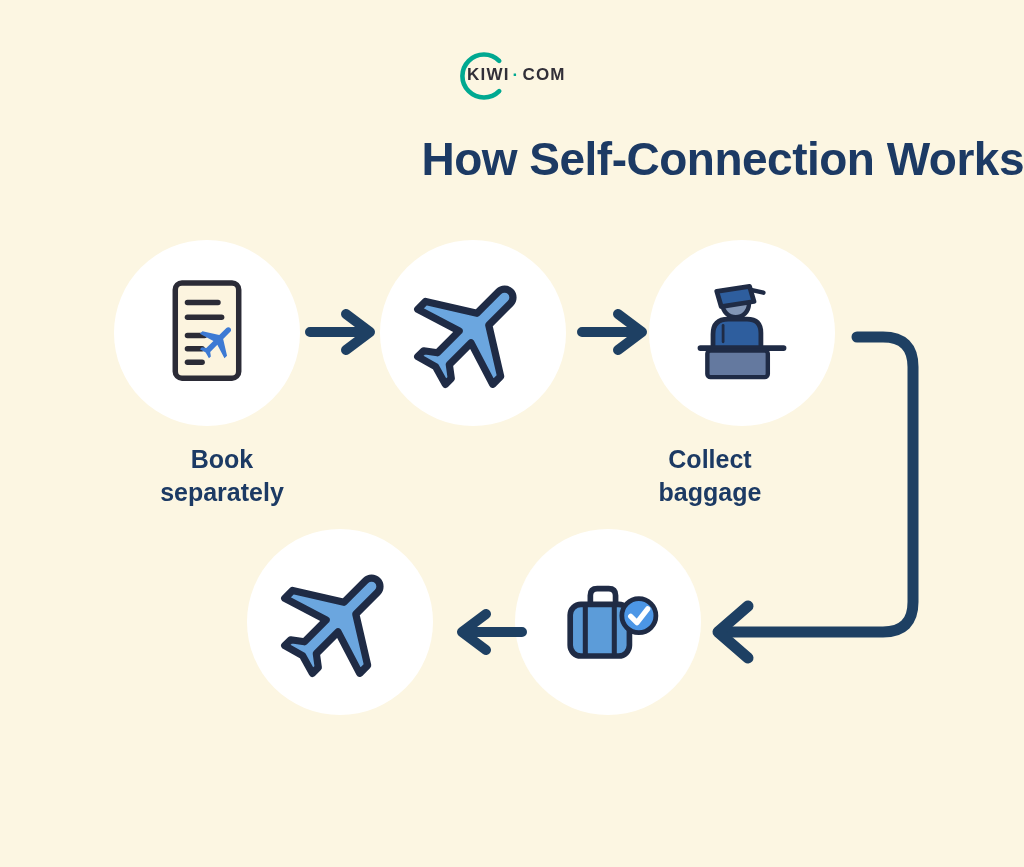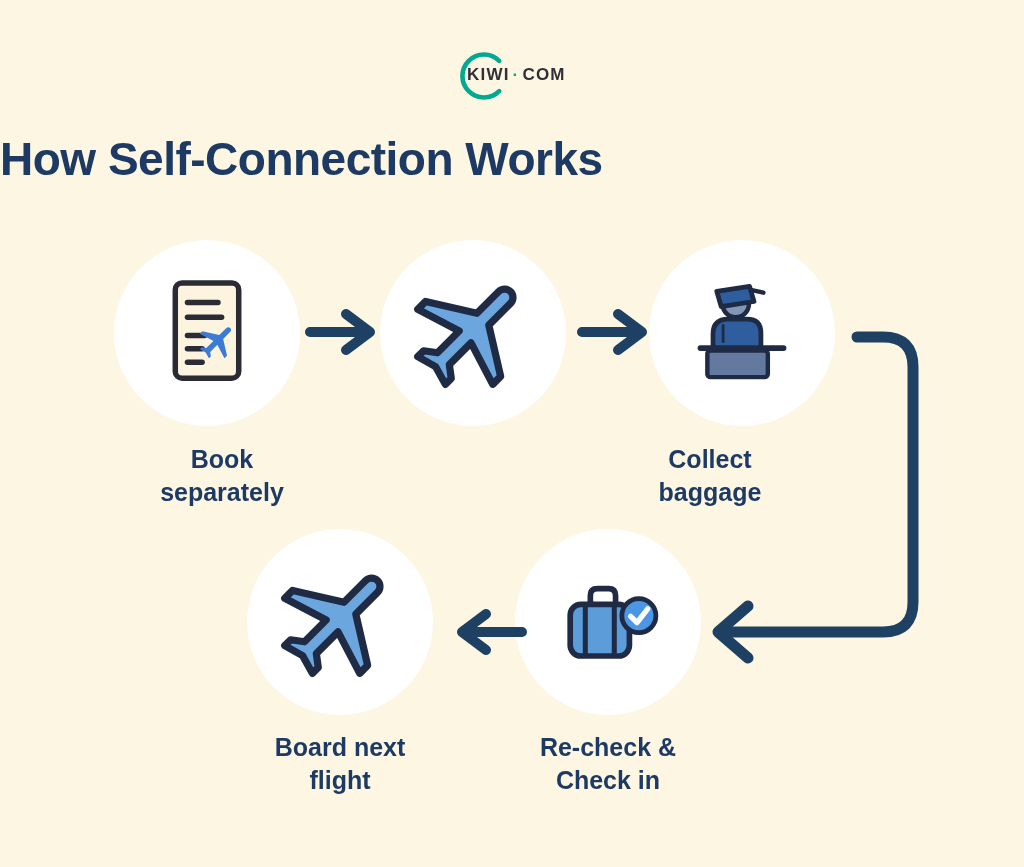--- a/index.html
+++ b/index.html
@@ -17,21 +17,21 @@
   .logo-text{
     position:absolute;left:11px;top:50%;transform:translateY(-54%);
     font-weight:700;font-size:17px;letter-spacing:1.2px;
     color:var(--logo-text,#312F38);white-space:nowrap;
   }
   .logo-dot{color:var(--logo-teal,#00A991);margin:0 3px;font-weight:700;}
 
   
   .title{
     position:absolute;left:0;top:132px;width:1024px;margin:0;
-    text-align:left;font-size:46px;font-weight:700;letter-spacing:-0.5px;
+    text-align:right;font-size:46px;font-weight:700;letter-spacing:-0.5px;
     color:var(--heading,#1C3A64);
   }
 
   
   .circle{
     position:absolute;width:186px;height:186px;border-radius:50%;
     background:var(--circle-bg,#FFFFFF);
     display:flex;align-items:center;justify-content:center;
   }
   .c1{left:114px;top:240px;}
@@ -143,24 +143,20 @@
   <div class="circle c5">
     <svg width="134" height="134" viewBox="0 0 24 24">
       <path class="plane-shape" transform="rotate(45 12 12)" d="M21 16v-2l-8-5V3.5C13 2.67 12.33 2 11.5 2S10 2.67 10 3.5V9l-8 5v2l8-2.5V19l-2 1.5V22l3.5-1 3.5 1v-1.5L13 19v-5.5L21 16z"></path>
     </svg>
   </div>
 
   <div class="step-label l1">Book
 separately</div>
   <div class="step-label l3">Collect
 baggage</div>
-  <div class="step-label l4">Re-check &amp;
-Check in</div>
-  <div class="step-label l5">Board next
-flight</div>
 
   <svg class="arrow-svg a1" width="76" height="56" viewBox="0 0 76 56">
     <path class="arrow-stroke" d="M6 28 H56 M42 10 L66 28 L42 46"></path>
   </svg>
   <svg class="arrow-svg a2" width="76" height="56" viewBox="0 0 76 56">
     <path class="arrow-stroke" d="M6 28 H56 M42 10 L66 28 L42 46"></path>
   </svg>
   <svg class="arrow-svg a3" width="76" height="56" viewBox="0 0 76 56">
     <path class="arrow-stroke" d="M70 28 H20 M34 10 L10 28 L34 46"></path>
   </svg>

